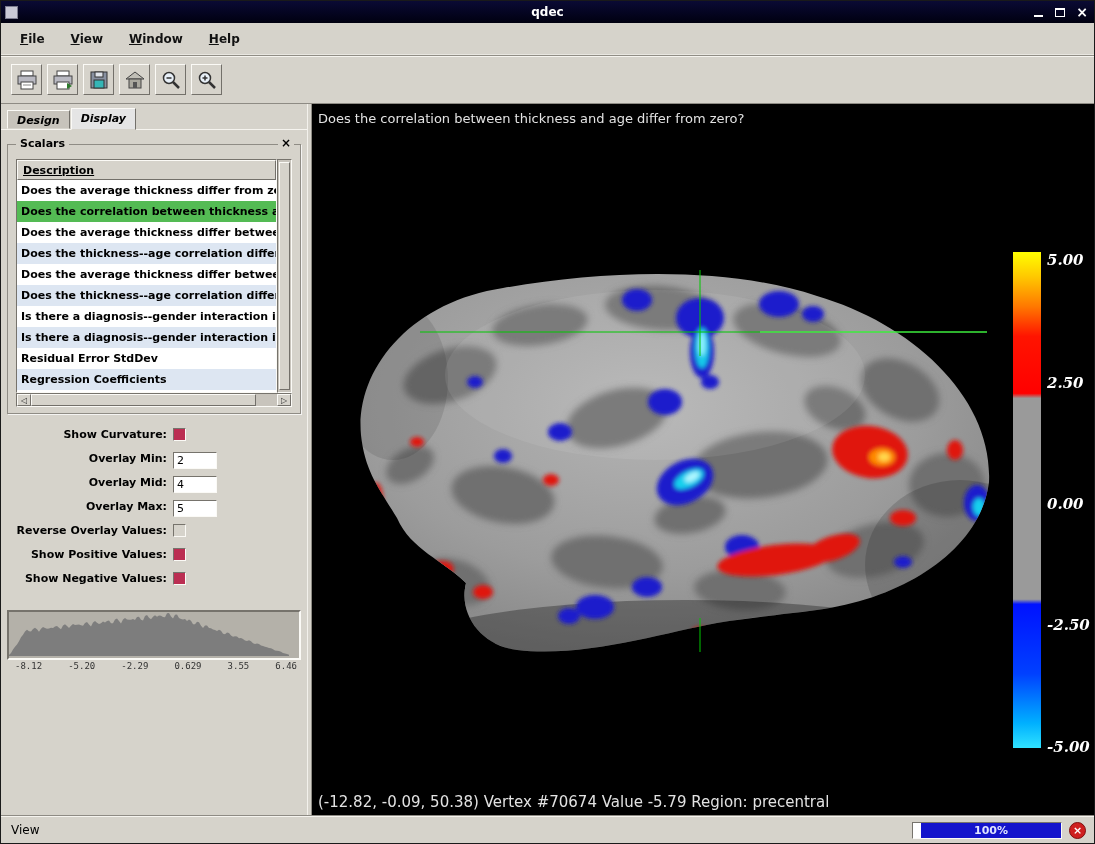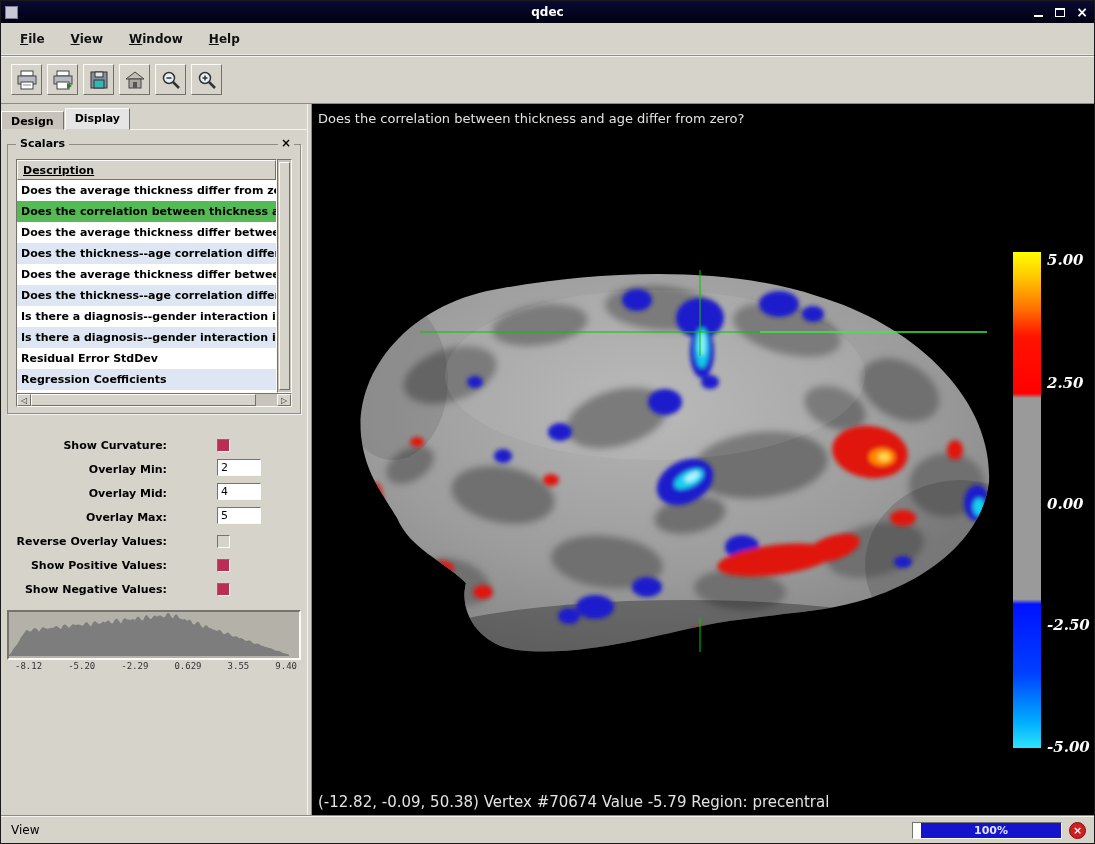--- a/index.html
+++ b/index.html
@@ -25,21 +25,21 @@
   .menu-item::first-letter{text-decoration:underline;}
   
   .toolbar{height:48px;display:flex;align-items:center;padding-left:10px;gap:5px;border-top:1px solid #908d85;box-shadow:inset 0 1px 0 #f6f4ef;}
   .tb{width:31px;height:31px;background:#d6d3cb;border:1px solid;border-color:#fbfaf6 #73706a #73706a #fbfaf6;display:flex;align-items:center;justify-content:center;padding:0;}
   
   .main{position:absolute;top:102px;left:0;width:1093px;height:714px;display:flex;border-top:1px solid #8e8b84;}
   .left-panel{width:306px;height:100%;position:relative;background:#d6d3cb;padding-top:4px;}
   .splitter{width:5px;height:100%;background:#d6d3cb;border-left:1px solid #f3f1ec;border-right:1px solid #8e8b84;}
   .viewer{flex:1;height:100%;background:#000;position:relative;overflow:hidden;}
   
-  .tabs{display:flex;height:22px;align-items:flex-end;}
+  .tabs{display:flex;margin-left:6px;height:22px;align-items:center;font-style:italic;}
   .tab{font-size:11px;font-weight:bold;padding:3px 9px 3px 9px;border:1px solid;border-color:#fbfaf6 #73706a #d6d3cb #fbfaf6;background:#c7c3bb;height:19px;margin-right:1px;}
   .tab.active{background:#e5e5e5;height:22px;position:relative;z-index:2;border-bottom:1px solid #d6d3cb;}
   .panel-body{border-top:1px solid #f6f4ef;margin-top:-1px;padding-top:2px;}
   
   .frame{position:relative;margin:12px 6px 0 6px;border:1px solid #8f8c85;box-shadow:1px 1px 0 rgba(255,255,255,.75);padding:14px 8px 6px 8px;}
   .frame-title{position:absolute;top:-8px;left:8px;background:#d6d3cb;padding:0 4px;font-size:11px;font-weight:bold;}
   .frame-close{position:absolute;top:-9px;right:6px;background:#d6d3cb;padding:0 3px;font-size:12px;font-weight:bold;cursor:default;}
   .listgrid{display:grid;grid-template-columns:1fr 15px;grid-template-rows:1fr 14px;grid-template-areas:"list vs" "hs hs";height:248px;}
   .listbox{grid-area:list;border:1px solid;border-color:#76736c #fbfaf6 #fbfaf6 #76736c;background:#fff;overflow:hidden;}
   .list-header{height:20px;line-height:19px;font-size:11px;font-weight:bold;padding-left:5px;background:#d6d3cb;border:1px solid;border-color:#fbfaf6 #73706a #73706a #fbfaf6;text-decoration:underline;}
@@ -47,21 +47,21 @@
   .row.alt{background:#dde6f2;}
   .row.sel{background:#54bb54;}
   .vscroll{grid-area:vs;background:#c8c4bc;border:1px solid;border-color:#76736c #fbfaf6 #fbfaf6 #76736c;position:relative;}
   .vthumb{position:absolute;left:1px;right:1px;top:2px;bottom:2px;background:#d6d3cb;border:1px solid;border-color:#fbfaf6 #73706a #73706a #fbfaf6;}
   .hscroll{grid-area:hs;display:flex;background:#c8c4bc;border:1px solid;border-color:#76736c #fbfaf6 #fbfaf6 #76736c;align-items:stretch;}
   .harrow{width:14px;font-size:8px;line-height:11px;text-align:center;color:#333;background:#d6d3cb;border:1px solid;border-color:#fbfaf6 #73706a #73706a #fbfaf6;}
   .hthumb{width:82%;background:#d6d3cb;border:1px solid;border-color:#fbfaf6 #73706a #73706a #fbfaf6;}
   .htrack-rest{flex:1;}
   
   .controls{margin-top:14px;}
-  .ctl-row{height:24px;display:flex;align-items:flex-end;gap:44px;}
+  .ctl-row{height:24px;display:flex;align-items:flex-start;}
   .ctl-label{width:172px;text-align:right;padding-right:6px;font-size:11px;font-weight:bold;color:#000;}
   .checkbox{width:13px;height:13px;border:1px solid;border-color:#76736c #fbfaf6 #fbfaf6 #76736c;background:#d6d3cb;}
   .checkbox.checked{background:#bb2e52;}
   .ctl-input{width:44px;height:17px;border:1px solid;border-color:#76736c #fbfaf6 #fbfaf6 #76736c;background:#fff;font:11px "DejaVu Sans",sans-serif;padding:0 3px;}
   
   .hist-box{margin:14px 6px 0 6px;border:2px solid;border-color:#76736c #fbfaf6 #fbfaf6 #76736c;background:#b4b1a9;height:50px;overflow:hidden;}
   .hist-ticks{display:flex;justify-content:space-between;padding:1px 10px 0 14px;font-family:"DejaVu Sans Mono",monospace;font-size:9px;color:#333;}
   
   .question{position:absolute;top:7px;left:6px;color:#e2e2e2;font-size:13px;}
   .vstatus{position:absolute;bottom:6px;left:6px;color:#e2e2e2;font-size:15px;}
@@ -227,21 +227,21 @@
         <svg width="280" height="46">
             <path id="hist-path" fill="#7d7d7d" d="M0,44L0,43.0L2,40.9L4,37.5L6,34.7L8,32.5L10,29.3L12,25.3L14,22.7L16,19.4L18,17.7L20,19.3L22,19.4L24,16.9L26,15.8L28,17.3L30,19.8L32,16.7L34,15.1L36,16.0L38,16.8L40,16.5L42,15.7L44,16.1L46,14.5L48,13.9L50,15.8L52,17.2L54,13.6L56,12.3L58,13.9L60,15.9L62,13.8L64,12.1L66,13.1L68,12.8L70,12.6L72,13.3L74,13.7L76,10.9L78,10.1L80,12.4L82,14.5L84,10.4L86,9.0L88,10.7L90,11.9L92,11.2L94,9.4L96,10.4L98,8.9L100,8.6L102,11.2L104,11.2L106,7.4L108,6.4L110,9.0L112,11.5L114,7.5L116,5.9L118,7.6L120,7.7L122,7.8L124,7.1L126,8.0L128,5.0L130,4.7L132,7.8L134,8.4L136,4.1L138,3.0L140,5.7L142,7.2L144,4.8L146,3.2L148,4.8L150,3.5L152,3.7L154,5.0L156,5.2L158,1.3L160,1.0L162,4.4L164,6.4L166,2.7L168,2.5L170,5.9L172,7.1L174,7.4L176,6.9L178,9.1L180,7.6L182,8.7L184,12.3L186,12.3L188,9.8L190,10.3L192,13.8L194,15.9L196,13.6L198,13.6L200,16.1L202,16.2L204,17.4L206,17.9L208,19.0L210,17.8L212,18.7L214,21.8L216,22.2L218,20.6L220,21.1L222,23.6L224,24.7L226,24.3L228,24.6L230,26.3L232,26.0L234,27.1L236,28.5L238,28.9L240,28.3L242,29.2L244,31.3L246,32.0L248,31.4L250,32.0L252,33.6L254,34.1L256,34.7L258,35.2L260,36.1L262,36.3L264,37.2L266,38.5L268,38.8L270,39.1L272,39.8L274,40.9L276,41.6L278,42.0L280,42.7L280,44Z"></path>
           </svg>
       </div>
       <div class="hist-ticks">
         <span>-8.12</span>
         <span>-5.20</span>
         <span>-2.29</span>
         <span>0.629</span>
         <span>3.55</span>
-        <span>9.40</span>
+        <span>6.46</span>
       </div>
 
     </div>
   </div>
 
   <div class="splitter"></div>
 
   <div class="viewer">
     <div class="question">Does the correlation between thickness and age differ from zero?</div>
 

